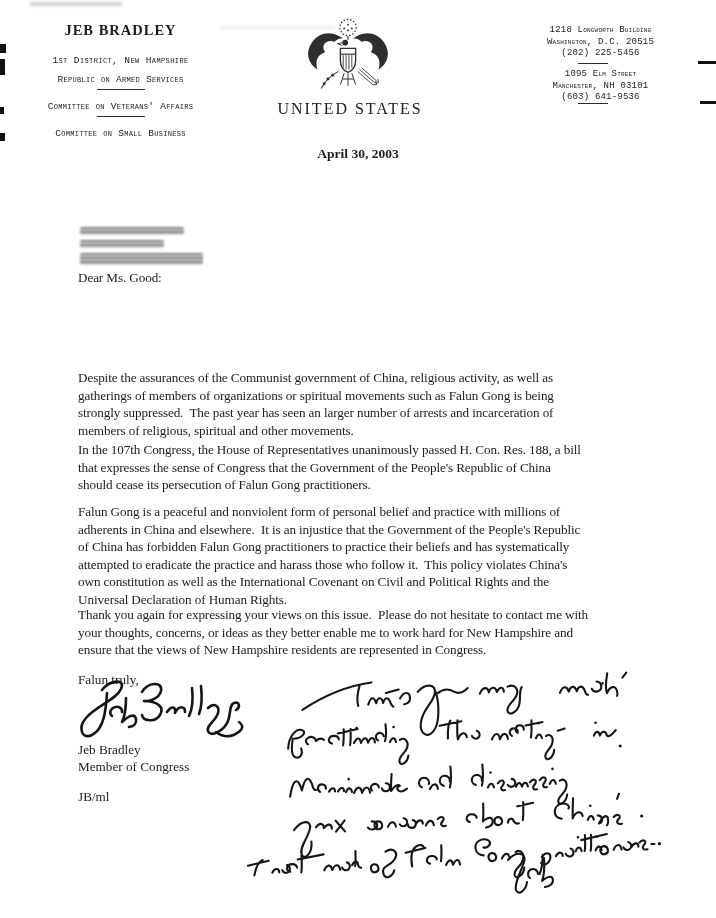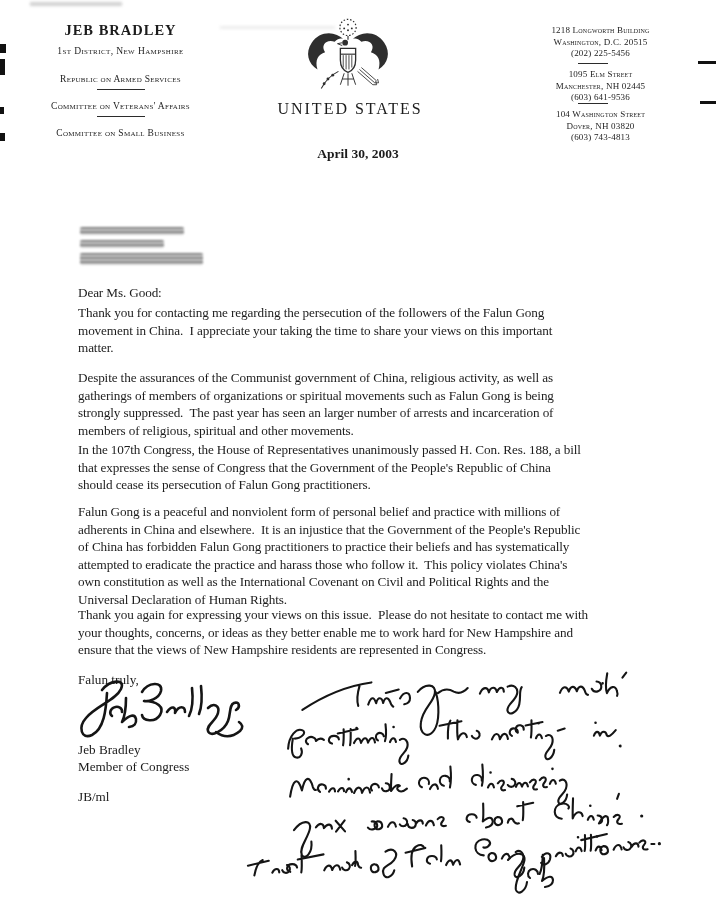--- a/index.html
+++ b/index.html
@@ -2,25 +2,25 @@
 <html><head>
 <meta charset="utf-8">
 <style>
   html,body{margin:0;padding:0;}
   body{
     width:716px;height:918px;position:relative;overflow:hidden;
     background:#ffffff;color:#1c1c1c;
     font-family:"Liberation Serif","DejaVu Serif",serif;
   }
   .abs{position:absolute;}
-  .sc{font-variant:small-caps;}
+  .sc{font-variant:small-caps;font-family:Liberation Mono, monospace;}
   
   .lh-left{left:18px;top:22px;width:205px;text-align:center;}
   .member-name{font-size:14.5px;font-weight:bold;letter-spacing:1px;}
-  .district{font-size:9.5px;letter-spacing:.4px;margin-top:7px;}
+  .district{font-size:9.5px;letter-spacing:.4px;margin-top:16px;}
   .committee{left:18px;width:205px;text-align:center;font-size:9.5px;letter-spacing:.3px;}
   .mini-rule{left:97px;width:48px;border-top:1.6px solid #2b2b2b;height:0;}
   
   .office{left:498px;width:205px;text-align:center;font-size:9px;line-height:11.5px;letter-spacing:.2px;}
   .mini-rule-r{left:578px;width:30px;border-top:1.6px solid #2b2b2b;height:0;}
   
   .org{left:248px;width:204px;text-align:center;}
   .org1{top:100px;font-size:16px;letter-spacing:2px;}
   .org2{top:119px;font-size:14px;letter-spacing:.8px;}
   .date-line{left:258px;top:146px;width:200px;text-align:center;font-size:13.5px;font-weight:bold;}
@@ -61,29 +61,24 @@
   <div class="abs committee sc" style="top:128px;">Committee on Small Business</div>
 
   <div class="abs office sc" style="top:25px;">
     <div>1218 Longworth Building</div>
     <div>Washington, D.C. 20515</div>
     <div>(202) 225-5456</div>
   </div>
   <div class="abs mini-rule-r" style="top:63px;"></div>
   <div class="abs office sc" style="top:69px;">
     <div>1095 Elm Street</div>
-    <div>Manchester, NH 02445</div>
+    <div>Manchester, NH 03101</div>
     <div>(603) 641-9536</div>
   </div>
   <div class="abs mini-rule-r" style="top:103px;"></div>
-  <div class="abs office sc" style="top:109px;">
-    <div>104 Washington Street</div>
-    <div>Dover, NH 03820</div>
-    <div>(603) 743-4813</div>
-  </div>
 
   <svg class="abs" style="left:300px;top:16px;" width="96" height="84" viewBox="0 0 100 88">
     <g stroke="#2e2e2e" fill="none" stroke-width="1.2">
       <circle cx="50" cy="12" r="8.5" stroke-dasharray="1.6 1.9"></circle>
       <g fill="#2e2e2e" stroke="none">
         <circle cx="50" cy="9" r="1"></circle>
           <circle cx="46" cy="13" r="1"></circle>
           <circle cx="54" cy="13" r="1"></circle>
           <circle cx="50" cy="15" r="1"></circle>
       </g>
@@ -111,24 +106,21 @@
   <div class="abs org org1">UNITED STATES</div>
 
   <div class="abs date-line">April 30, 2003</div>
 
   <div class="abs">
     <div class="abs redact" style="top:227px;width:104px;height:8px;"></div>
     <div class="abs redact" style="top:240px;width:84px;height:8px;"></div>
     <div class="abs redact" style="top:253px;width:123px;height:12px;"></div>
   </div>
 
-  <div class="abs bodytxt" style="top:284px;text-align:right;">Dear Ms. Good:</div>
-  <div class="abs bodytxt" style="top:304px;">Thank you for contacting me regarding the persecution of the followers of the Falun Gong
-movement in China.  I appreciate your taking the time to share your views on this important
-matter.</div>
+  <div class="abs bodytxt" style="top:269px;text-align:right;">Dear Ms. Good:</div>
   <div class="abs bodytxt" style="top:369px;">Despite the assurances of the Communist government of China, religious activity, as well as
 gatherings of members of organizations or spiritual movements such as Falun Gong is being
 strongly suppressed.  The past year has seen an larger number of arrests and incarceration of
 members of religious, spiritual and other movements.</div>
   <div class="abs bodytxt" style="top:441px;">In the 107th Congress, the House of Representatives unanimously passed H. Con. Res. 188, a bill
 that expresses the sense of Congress that the Government of the People's Republic of China
 should cease its persecution of Falun Gong practitioners.</div>
   <div class="abs bodytxt" style="top:503px;">Falun Gong is a peaceful and nonviolent form of personal belief and practice with millions of
 adherents in China and elsewhere.  It is an injustice that the Government of the People's Republic
 of China has forbidden Falun Gong practitioners to practice their beliefs and has systematically

